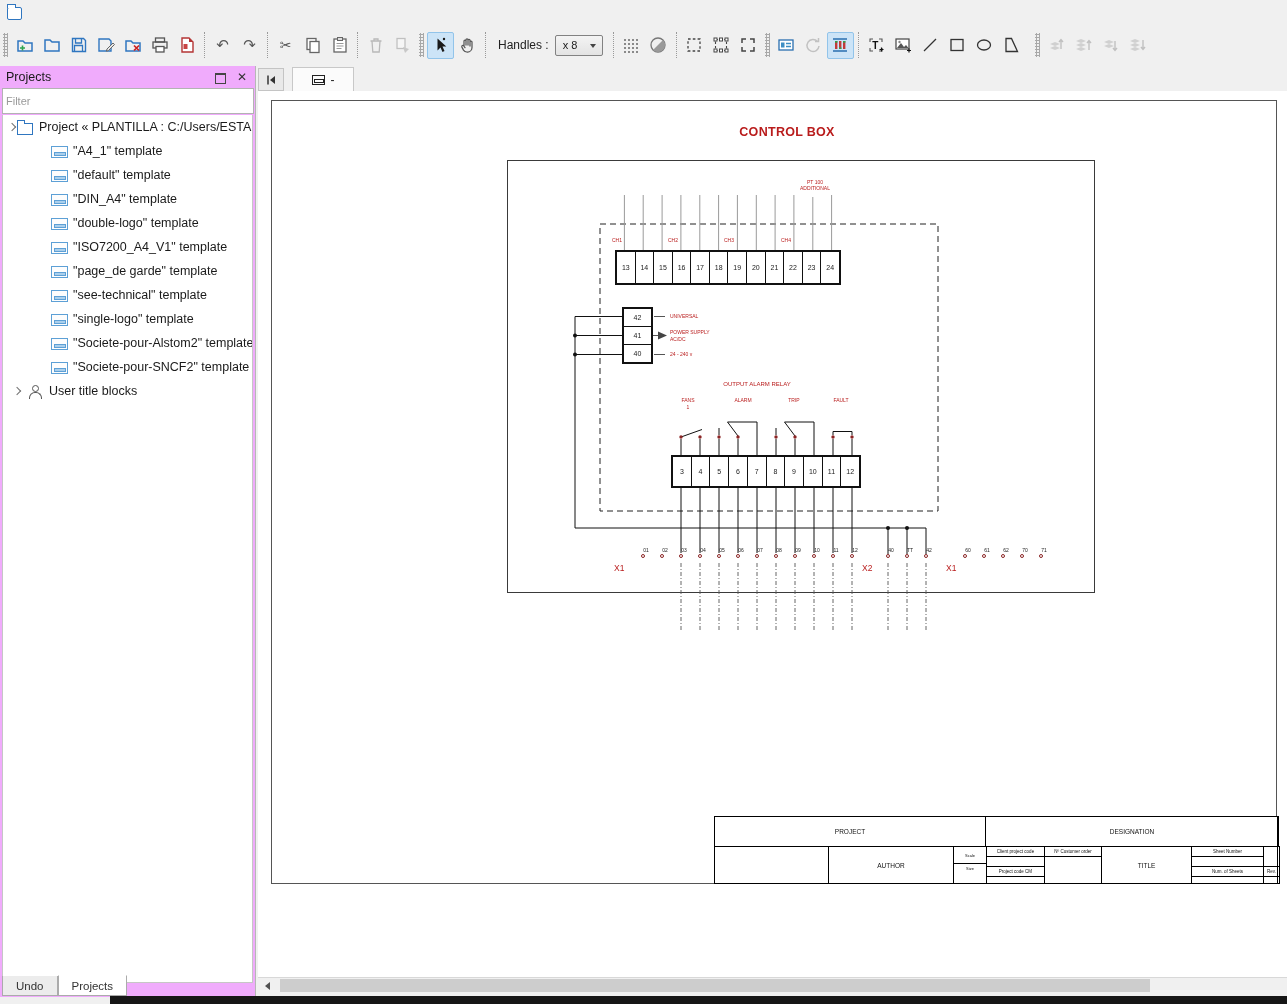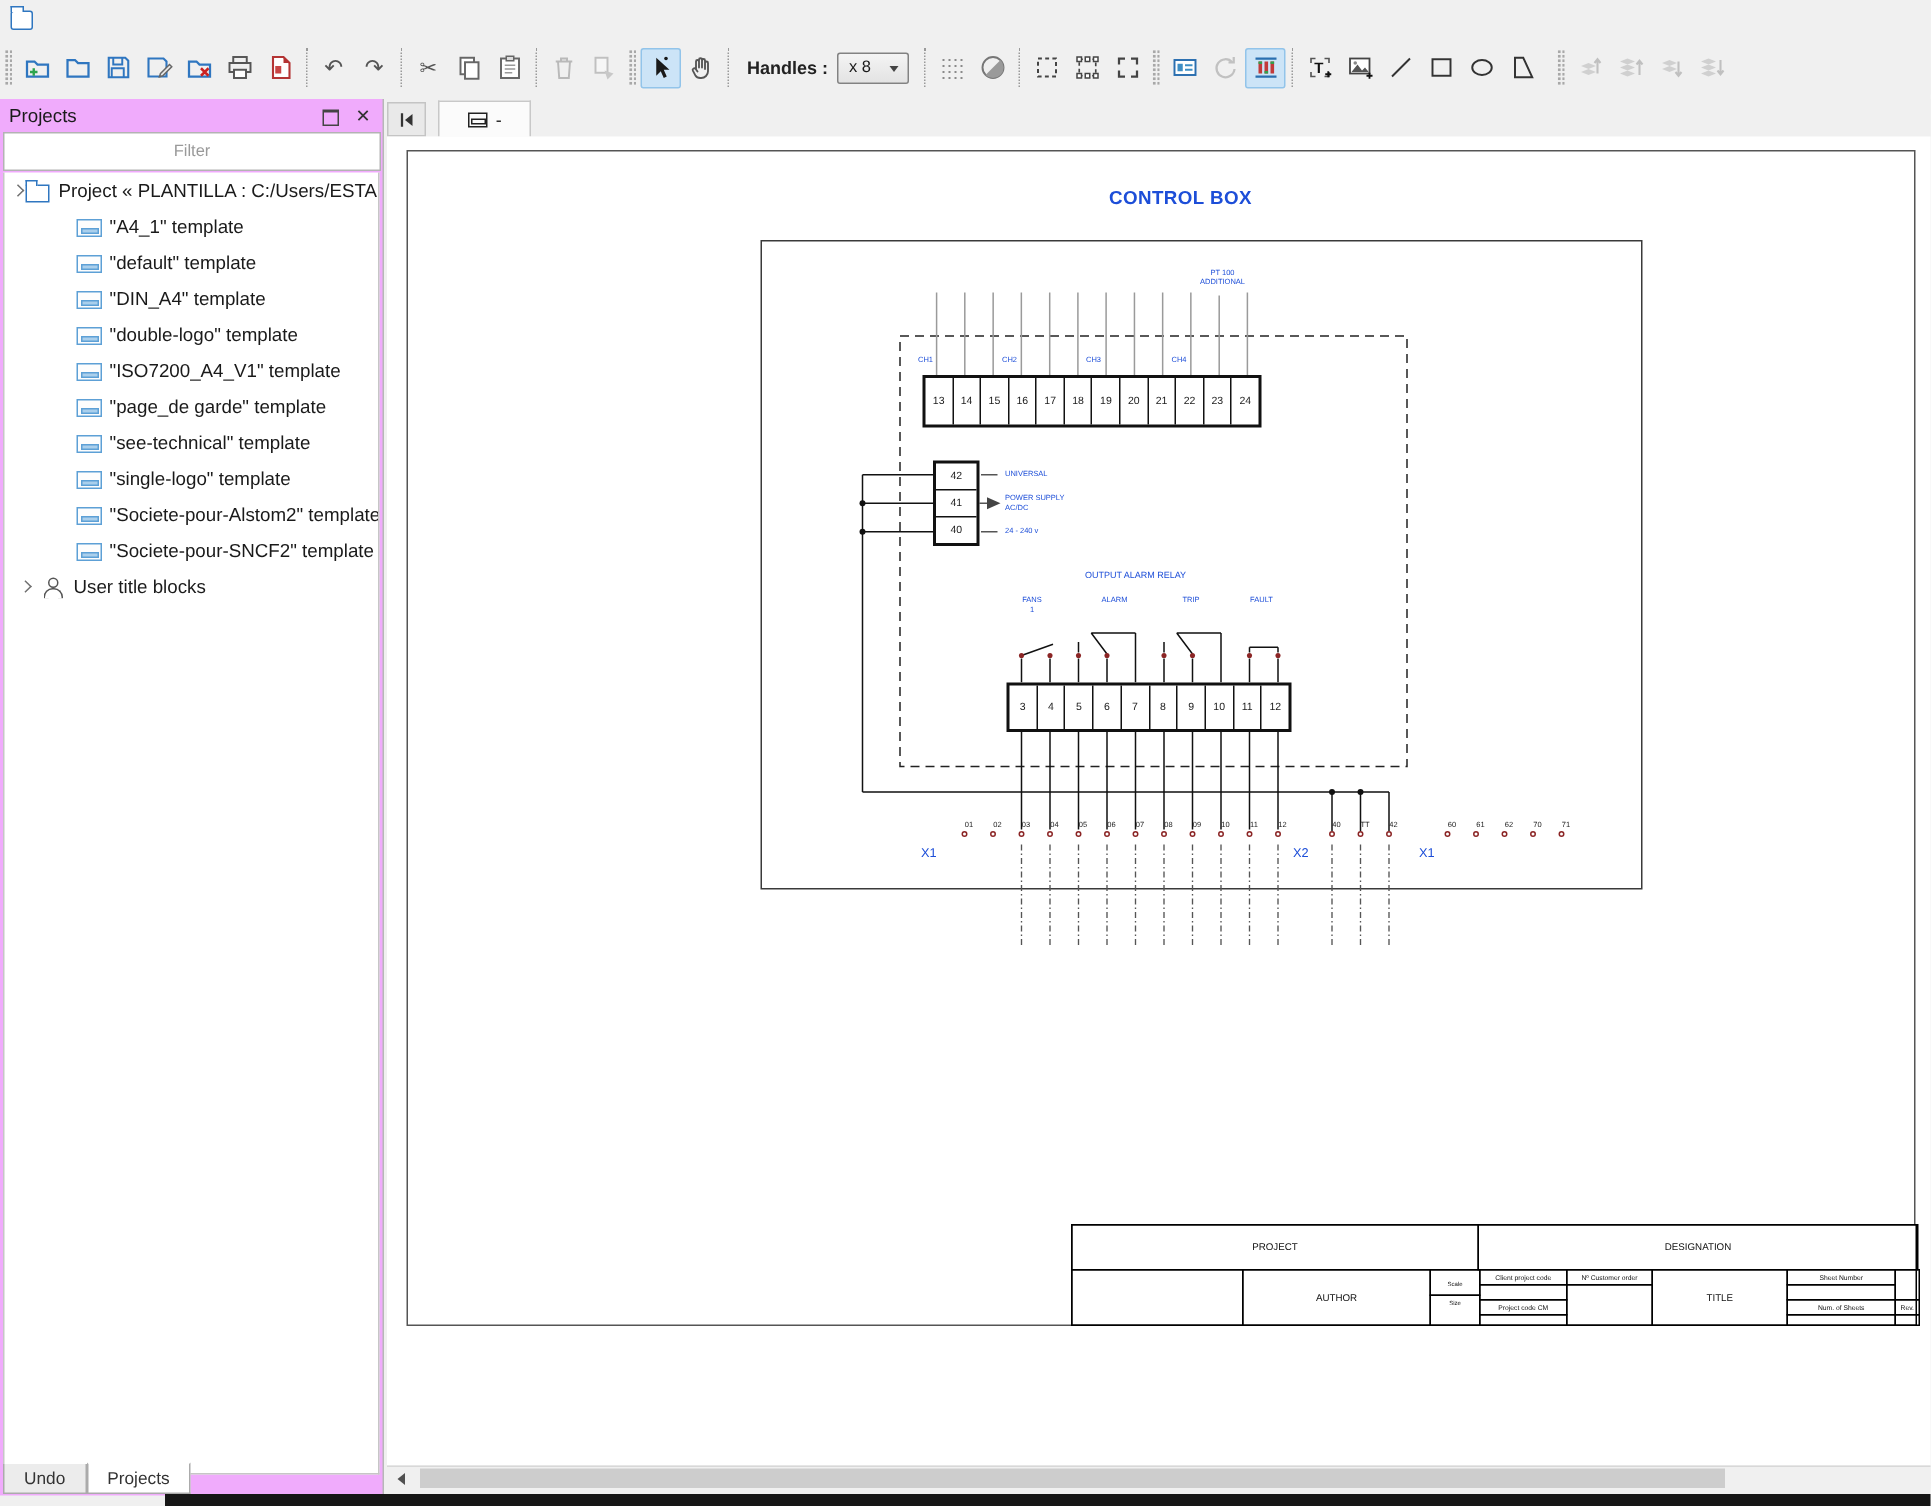--- a/index.html
+++ b/index.html
@@ -19,39 +19,39 @@
   .toolbar { position:absolute; left:0; top:27px; width:1287px; height:36px; background:#f0f0f0;
     display:flex; align-items:center; }
   .tb-handle { width:5px; height:24px; margin:0 3px;
     background-image:radial-gradient(#a8a8a8 1px, transparent 1.1px); background-size:3px 3px; }
   .tb-sep { width:0; height:26px; border-left:1px dotted #9a9a9a; margin:0 4px; }
   .tbtn { width:27px; height:27px; display:flex; align-items:center; justify-content:center;
     border:1px solid transparent; border-radius:2px; }
   .tbtn.active { background:#cce4f7; border-color:#92c4ea; }
   .tbtn .glyph { font-size:15px; color:#555; }
   .tbtn.dim { opacity:.45; }
-  .handles-label { font-size:12px; margin:0 6px 0 8px; color:#222;font-weight:bold; }
+  .handles-label { font-size:12px; margin:0 6px 0 8px; color:#222; }
   .dropdown { width:48px; height:21px; border:1px solid #828282; border-radius:2px;
     background:linear-gradient(#f4f4f4,#e3e3e3); font-size:11px; display:flex; align-items:center;
     padding-left:7px; position:relative; }
   .dropdown::after { content:""; position:absolute; right:6px; top:8px; width:0; height:0;
     border-left:3.5px solid transparent; border-right:3.5px solid transparent; border-top:4px solid #444; }
   .icon-grid16 { width:16px; height:15px;
     background-image:radial-gradient(#8a8a8a 0.8px, transparent 1px); background-size:4px 4px; }
 
   
   .dock { position:absolute; left:0; top:66px; width:256px; height:931px; background:#f0abfc;
     border-right:1px solid #b7b7b7; }
   .dock-header { height:22px; display:flex; align-items:center; padding:0 6px; font-size:12.5px; }
   .dock-header .spring { flex:1; }
   .float-btn { width:14px; height:13px; position:relative; margin-right:8px; }
   .float-btn::before { content:""; position:absolute; left:2px; top:2px; width:9px; height:8px; border:1.2px solid #444; border-top-width:2.5px; }
   .close-btn { font-size:12px; color:#333; width:14px; text-align:center; }
   .filter-input { display:block; width:252px; margin:0 2px; height:16px; border:1px solid #b3b3b3;
-    font-size:11px; padding:12px 3px; font-family:"Liberation Sans",sans-serif; background:#fff;text-align:center; }
+    font-size:11px; padding:12px 3px; font-family:"Liberation Sans",sans-serif; background:#fff; }
   .filter-input::placeholder { color:#9a9a9a; }
   .tree { background:#fff; border:1px solid #c6c6c6; border-top:none; margin:1px 2px 0 2px; height:868px; overflow:hidden; }
   .tree-row { height:24px; display:flex; align-items:center; padding-left:6px; font-size:12.5px; cursor:default; }
   .tree-row.ic-level1 { padding-left:46px; }
   .chev { width:16px; height:16px; display:flex; align-items:center; justify-content:center; }
   .ic-collapsed::before { content:""; width:5px; height:5px; border-right:1.4px solid #707070;
     border-top:1.4px solid #707070; transform:rotate(45deg); display:block; }
   .ic-expanded::before { content:""; width:5px; height:5px; border-right:1.4px solid #4a4a4a;
     border-top:1.4px solid #4a4a4a; transform:rotate(135deg); display:block; margin-top:-2px; }
   .ticon { width:16px; height:16px; margin:0 6px 0 2px; position:relative; flex:none; }
@@ -86,21 +86,21 @@
   .tab { width:62px; height:24px; background:#fbfbfb; border:1px solid #c8c8c8; border-bottom:none;
     display:flex; align-items:center; justify-content:center; gap:6px; font-size:12px; }
   .tab-doc-icon { width:13px; height:10px; border:1.2px solid #222; position:relative; }
   .tab-doc-icon::after { content:""; position:absolute; left:1.5px; bottom:0.5px; width:8px; height:2.5px; border:1px solid #222; }
 
   
   .canvas { position:absolute; left:258px; top:91px; width:1029px; height:886px; background:#fff; overflow:hidden; }
   .sheet-frame { position:absolute; left:13px; top:9px; width:1006px; height:784px; border:1px solid #555; }
   .inner-box { position:absolute; left:249px; top:69px; width:588px; height:433px; border:1px solid #3a3a3a; }
   .wiring { position:absolute; left:0; top:0; }
-  .dlabel { position:absolute; color:#1d4ed8; }
+  .dlabel { position:absolute; color:#b91c1c; }
   .diagram-title { left:429px; top:34px; width:200px; text-align:center; font-weight:bold; font-size:12.5px; letter-spacing:.3px; }
   .f45 { font-size:5px; line-height:6px; }
   .f6 { font-size:6px; }
 
   .tblock { position:absolute; display:flex; border:2px solid #111; background:#fff; }
   .tblock-top { left:357px; top:159px; width:226px; height:35px; }
   .tblock-mid { left:413px; top:364px; width:190px; height:33px; }
   .tcell { flex:1; border-right:1.5px solid #111; display:flex; align-items:center; justify-content:center;
     font-size:7px; }
   .tcell:last-child { border-right:none; }

